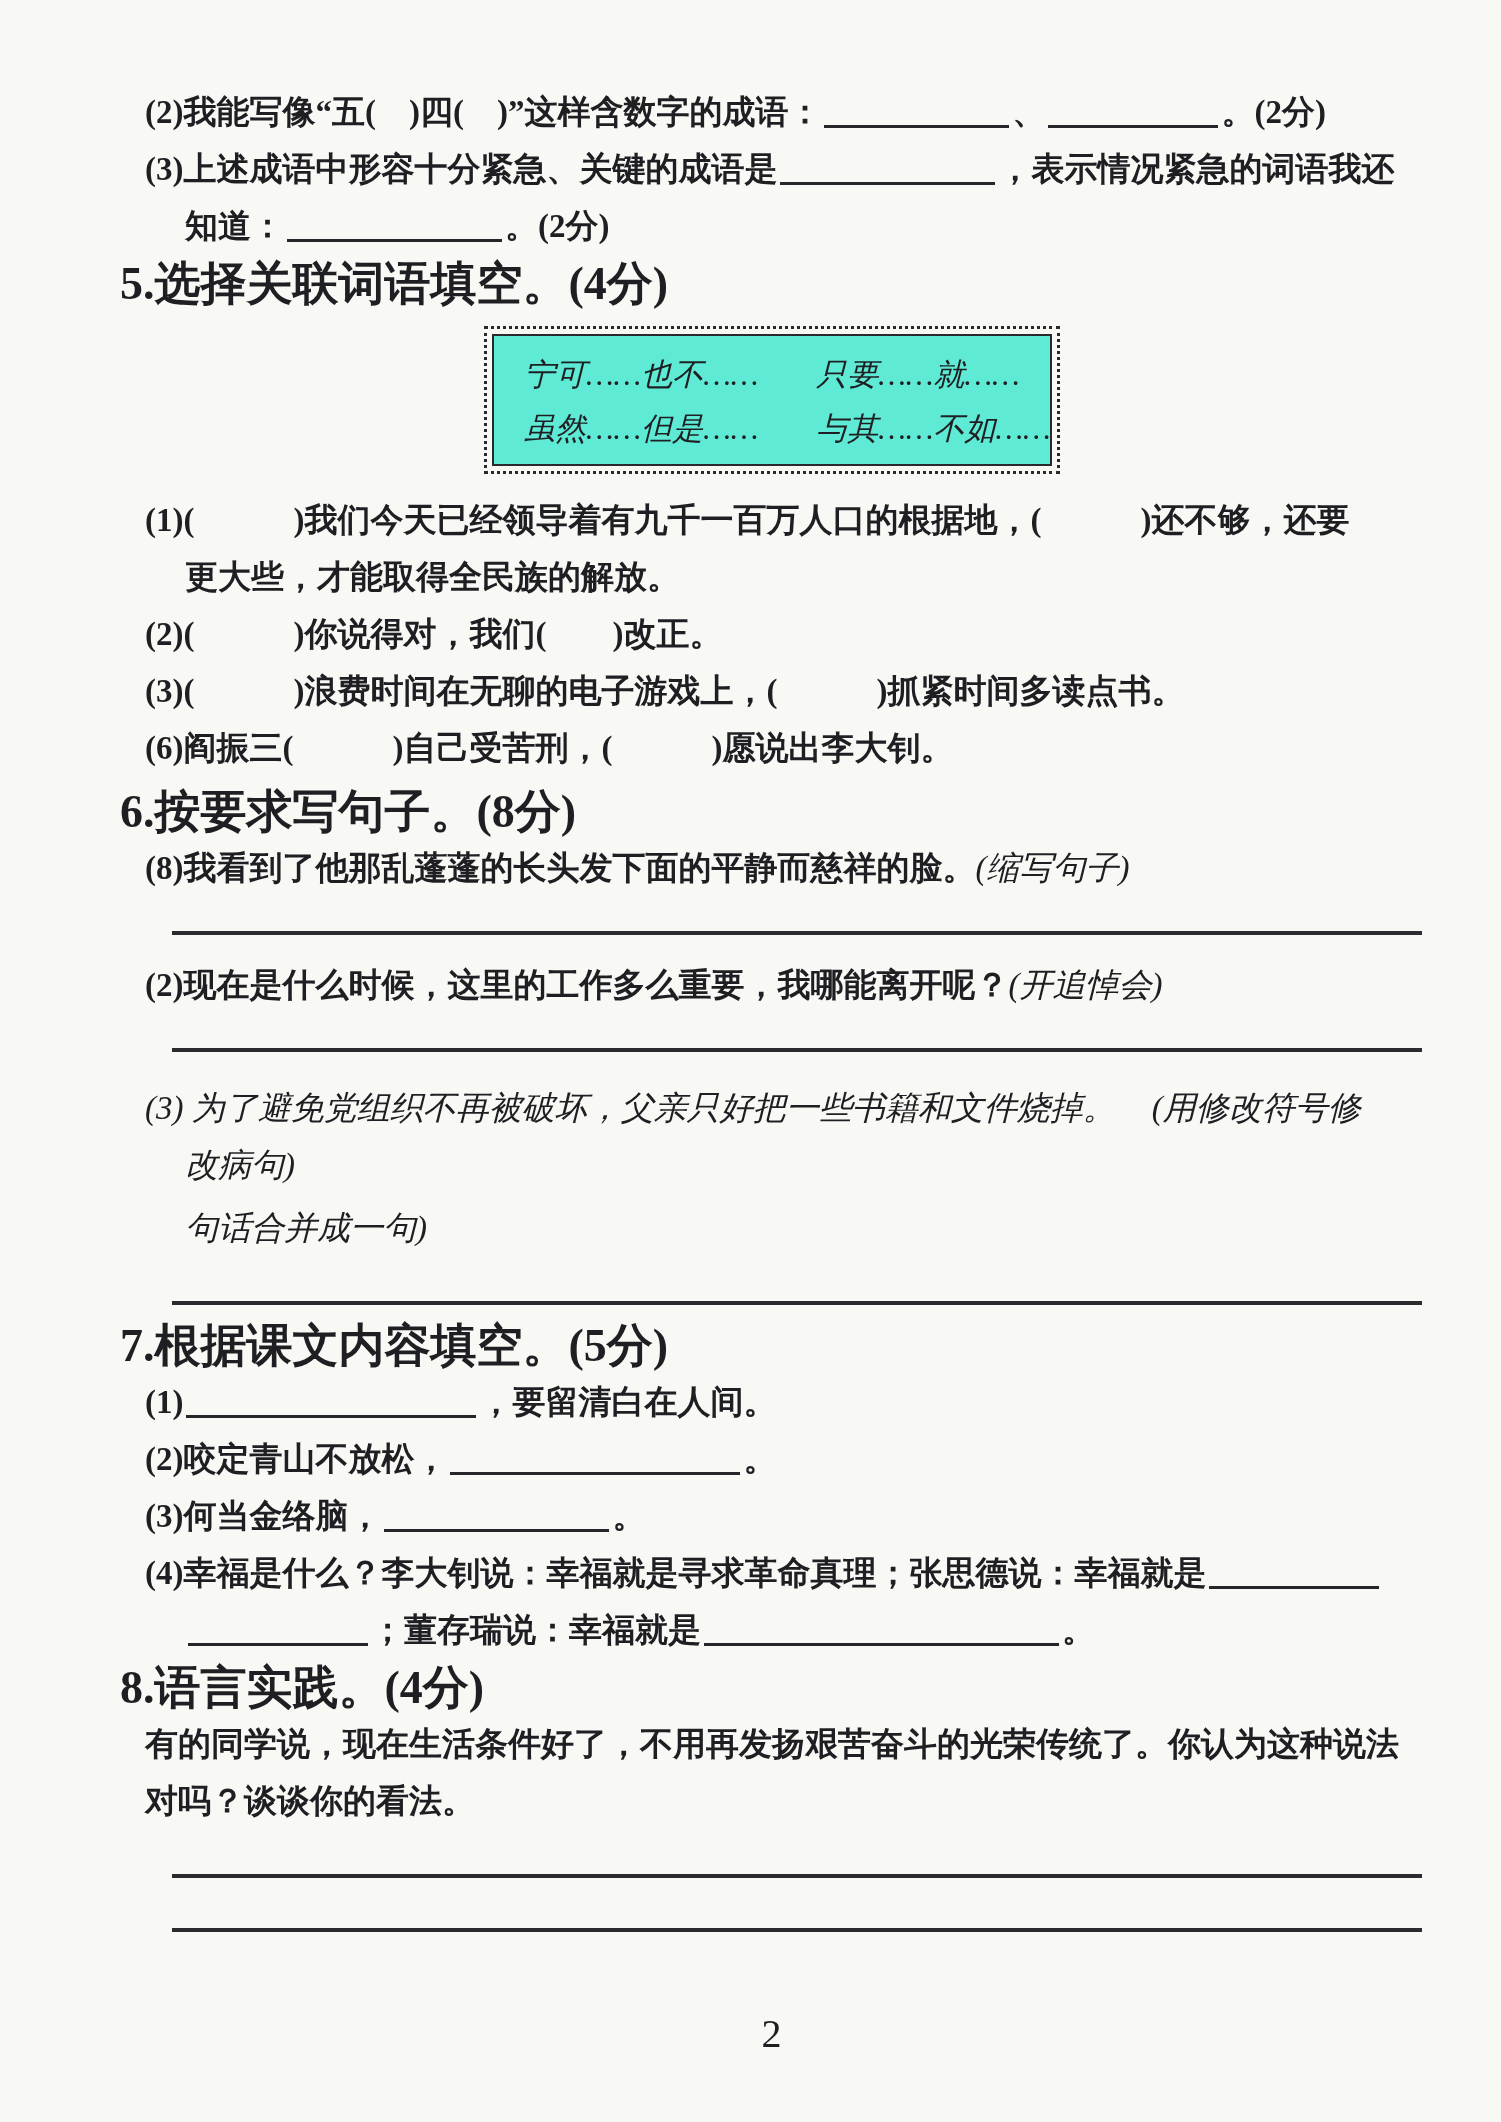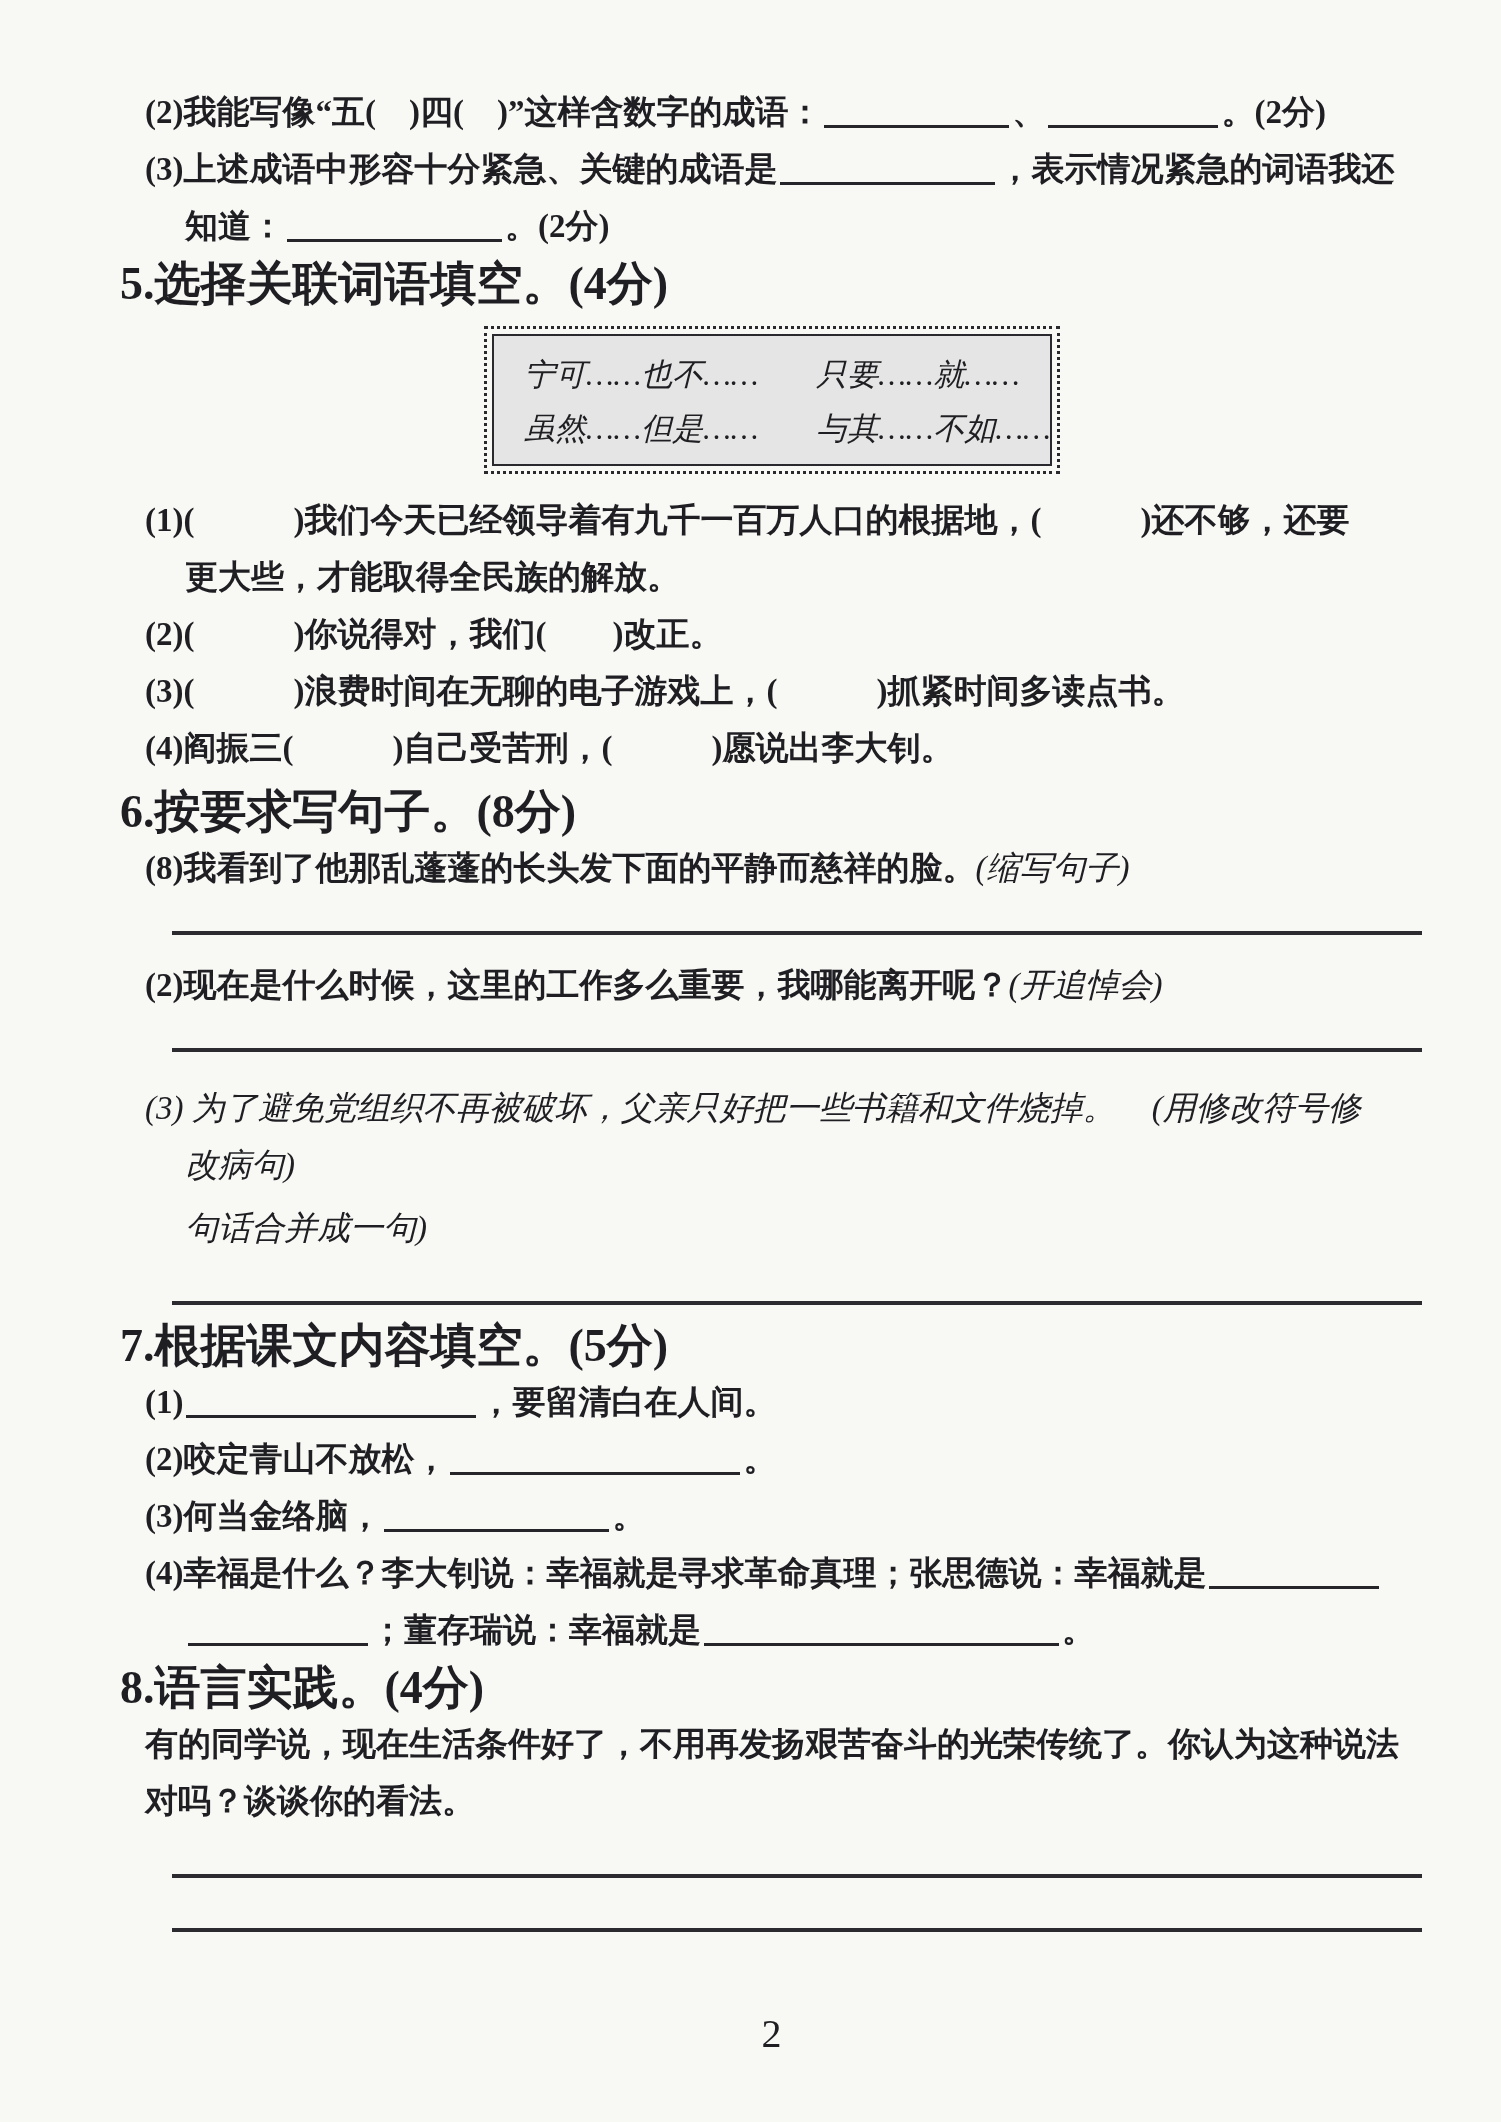--- a/index.html
+++ b/index.html
@@ -37,21 +37,21 @@
   .al-5 { margin-top: 50px; }
   .mt6  { margin-top: 6px; }
   .fancy-box {
     box-sizing: border-box;
     width: 560px;
     margin: 22px 0 26px 372px;
     border: 2px solid #2a2a2e;
     outline: 3px dotted #2a2a2e;
     outline-offset: 5px;
     padding: 12px 20px 8px 30px;
-    background: #e5e5e5;
+    background: #5eead4;
   }
   .box-row {
     display: flex; gap: 58px;
     font-size: 31px; line-height: 54px;
     font-weight: 500; font-style: italic;
     white-space: nowrap;
   }
   .page-number {
     margin-top: 78px;
     text-align: center;
@@ -96,21 +96,21 @@
       <div class="vline">(1)(　　　)我们今天已经领导着有九千一百万人口的根据地，(　　　)还不够，还要</div>
       <div class="vline cont">更大些，才能取得全民族的解放。</div>
     </div>
     <div class="item">
       <div class="vline">(2)(　　　)你说得对，我们(　　)改正。</div>
     </div>
     <div class="item">
       <div class="vline">(3)(　　　)浪费时间在无聊的电子游戏上，(　　　)抓紧时间多读点书。</div>
     </div>
     <div class="item">
-      <div class="vline">(4)阎振三(　　　)自己受苦刑，(　　　)愿说出李大钊。</div>
+      <div class="vline">(6)阎振三(　　　)自己受苦刑，(　　　)愿说出李大钊。</div>
     </div>
   </section>
 
   <section>
     <div class="title mt6">6.按要求写句子。(8分)</div>
     <div class="item">
       <div class="vline">
         <span>(8)我看到了他那乱蓬蓬的长头发下面的平静而慈祥的脸。</span><span class="kai">(缩写句子)</span>
       </div>
     </div>

